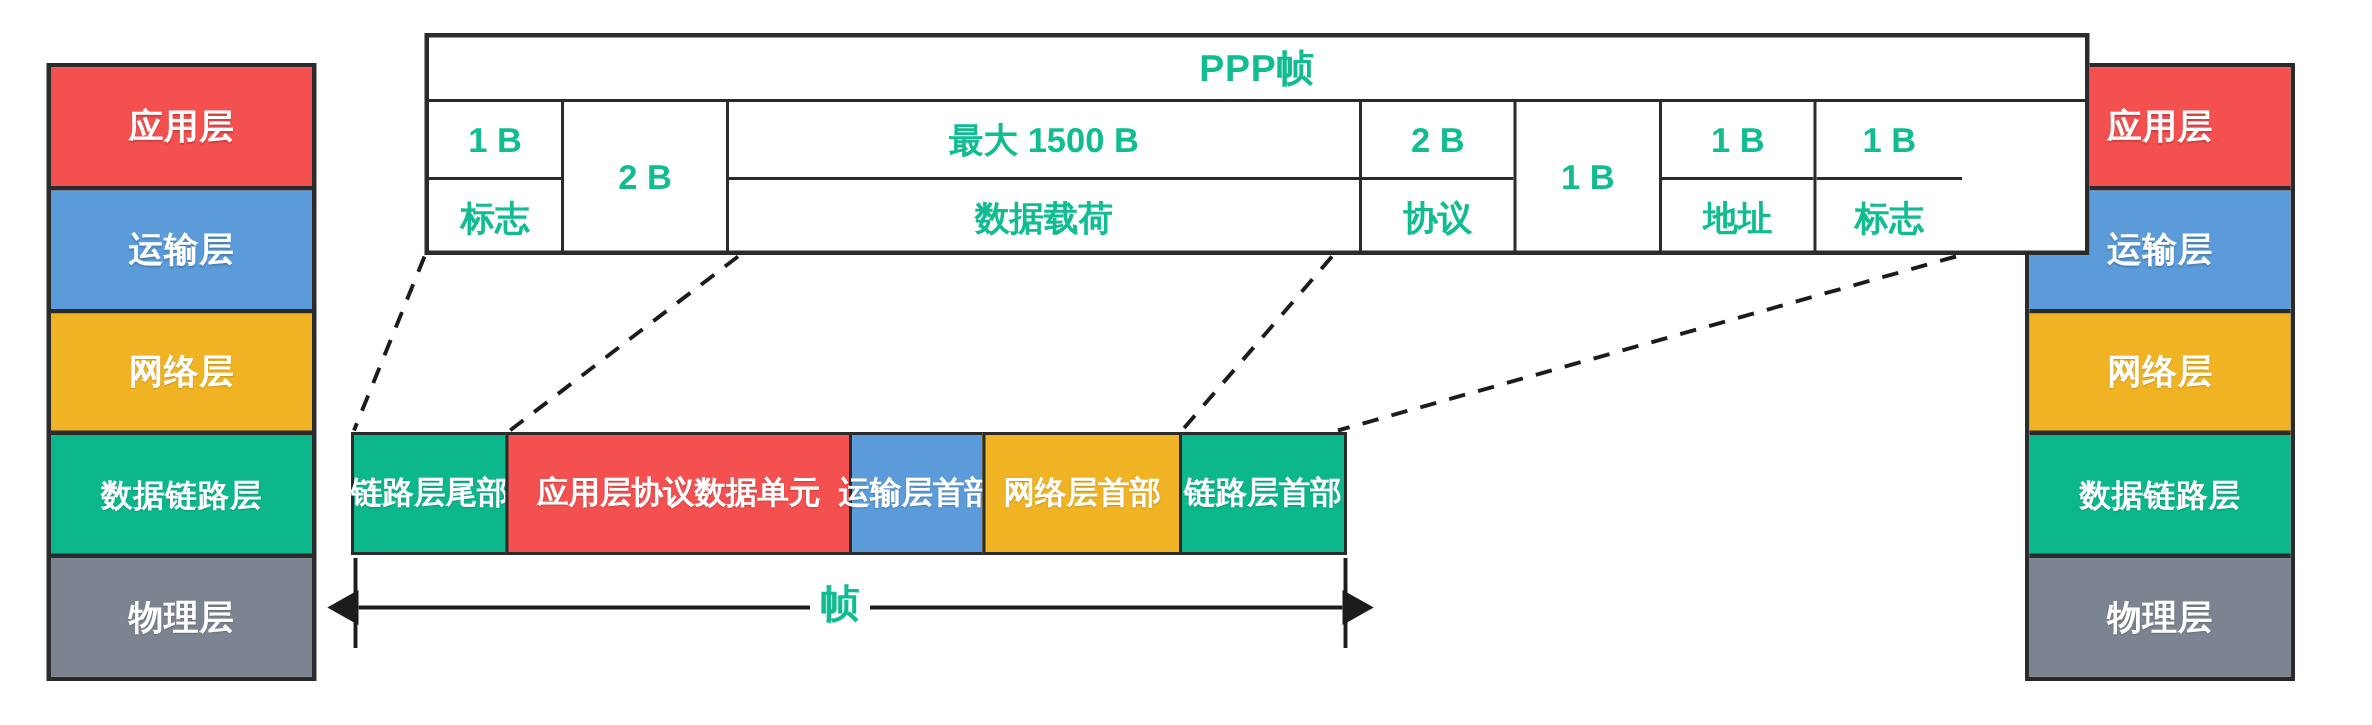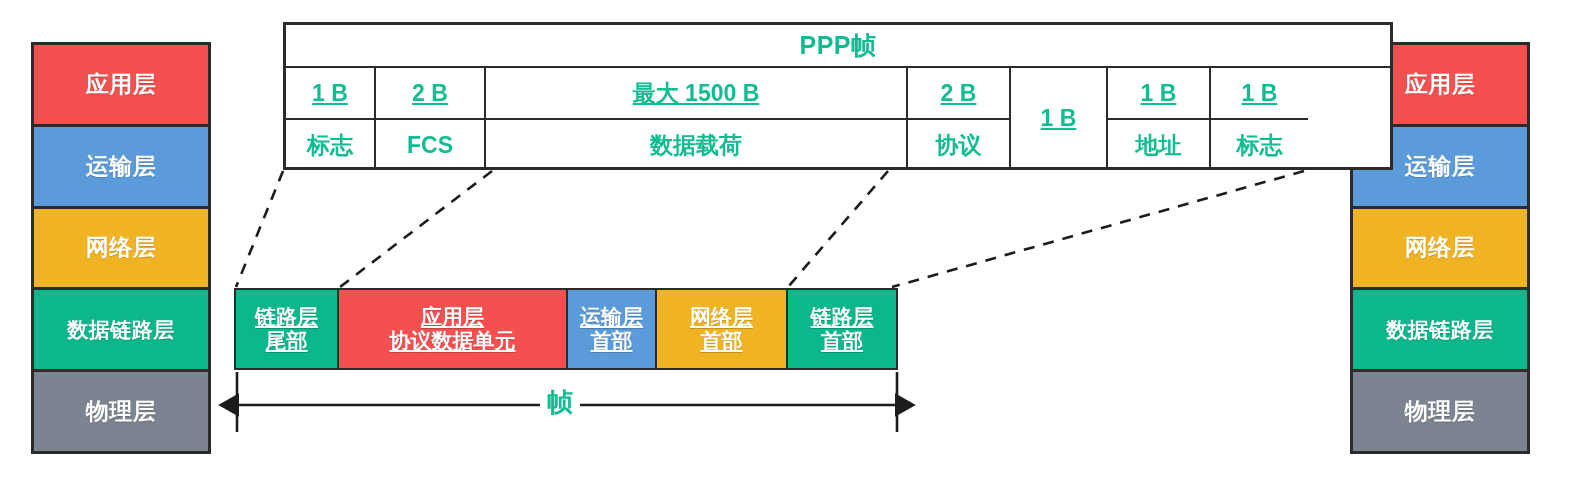--- a/index.html
+++ b/index.html
@@ -97,47 +97,45 @@
     align-items: center;
     justify-content: center;
     color: #11bc91;
     font-weight: bold;
     font-size: 23px;
     white-space: nowrap;
   }
   .ppp-size {
     border-bottom: 2px solid #2b2b2b;
     box-sizing: border-box;
-    text-decoration: underline;
   }
 
   
   #frame-blocks {
     position: absolute;
     left: 234px;
     top: 288px;
     height: 82px;
     display: flex;
   }
   .frame-block {
     box-sizing: border-box;
     border: 2px solid #2b2b2b;
     margin-left: -2px;
     display: flex;
-    flex-direction: column;
+    flex-direction: row;
     align-items: center;
     justify-content: center;
     color: #ffffff;
     font-weight: bold;
     font-size: 21px;
     line-height: 1.12;
     text-align: center;
     white-space: nowrap;
     text-shadow: 0 1px 1px rgba(0,0,0,0.18);
-    text-decoration: underline;
   }
   .frame-block:first-child { margin-left: 0; }
   .frame-block .l2 { font-size: 21px; }
 
   
   #overlay {
     position: absolute;
     left: 0; top: 0;
     width: 1581px; height: 483px;
     pointer-events: none;
@@ -200,21 +198,20 @@
     <div class="ppp-title-row">
       <span>PPP帧</span>
     </div>
     <div class="ppp-grid">
       <div class="ppp-col" style="width: 90px;">
         <div class="ppp-size">1 B</div>
         <div class="ppp-name">标志</div>
       </div>
       <div class="ppp-col" style="width: 110px;">
         <div class="ppp-size">2 B</div>
-        <div class="ppp-name">FCS</div>
       </div>
       <div class="ppp-col" style="width: 422px; text-align: center;">
         <div class="ppp-size">最大 1500 B</div>
         <div class="ppp-name">数据载荷</div>
       </div>
       <div class="ppp-col" style="width: 103px;">
         <div class="ppp-size">2 B</div>
         <div class="ppp-name">协议</div>
       </div>
       <div class="ppp-col" style="width: 97px;">

